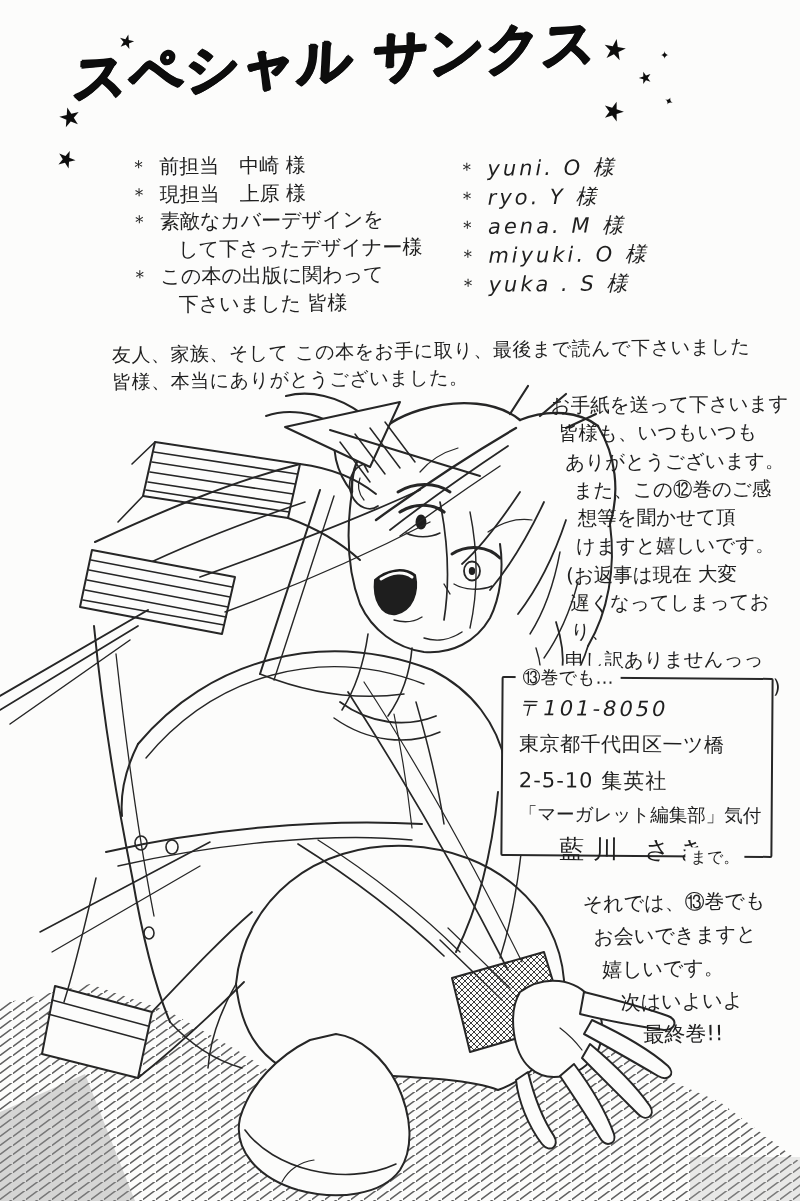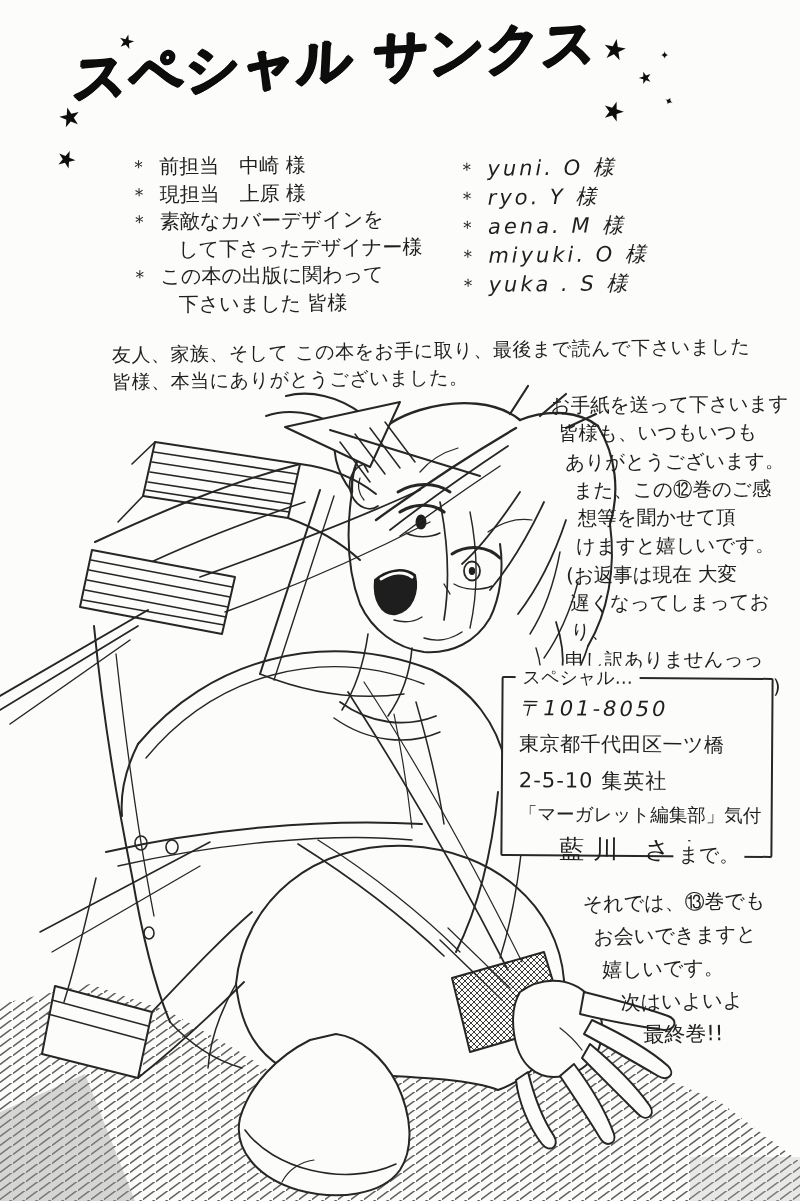--- a/index.html
+++ b/index.html
@@ -51,21 +51,21 @@
     left:501px;top:677px;width:272px;height:180px;background:#fcfcfb;
     border:2.4px solid #272727;border-radius:2px;transform:rotate(0.4deg);
     padding:16px 0 0 16px;box-sizing:border-box;z-index:3;
   }
   .ab-label{position:absolute;top:-13px;left:12px;background:#fcfcfb;padding:0 7px;font-size:18px;}
   .ab-postal{font-size:21px;font-style:italic;letter-spacing:3px;margin-bottom:8px;}
   .ab-l1{font-size:20px;margin-bottom:9px;letter-spacing:0.5px;}
   .ab-l2{font-size:21px;margin-bottom:7px;letter-spacing:1px;}
   .ab-l3{font-size:18.5px;margin-bottom:6px;}
   .ab-author{font-size:25px;letter-spacing:9px;text-align:center;margin-right:16px;}
-  .ab-suffix{position:absolute;right:26px;bottom:-13px;background:#fcfcfb;padding:0 5px;font-size:20px;}
+  .ab-suffix{position:absolute;right:26px;bottom:-13px;background:#fcfcfb;padding:0 5px;font-size:16px;}
   
   .closing{left:584px;top:886px;font-size:20px;line-height:33px;transform:rotate(-1.2deg);z-index:3;}
   .closing div:nth-child(2){margin-left:10px;}
   .closing div:nth-child(3){margin-left:18px;}
   .closing div:nth-child(4){margin-left:36px;}
   .closing div:nth-child(5){margin-left:58px;font-size:21px;}
   .txtblock{z-index:2;}
   .sketch{left:0;top:372px;z-index:1;}
 </style>
 </head>
@@ -300,21 +300,21 @@
     <div>また、この⑫巻のご感</div>
     <div>想等を聞かせて頂</div>
     <div>けますと嬉しいです。</div>
     <div>(お返事は現在 大変</div>
     <div>遅くなってしまっており、</div>
     <div>申し訳ありませんっっ</div>
     <div>気長にお待ち下さいっっ)</div>
   </div>
 
   <div class="abs address-box">
-    <div class="ab-label">スペシャル…</div>
+    <div class="ab-label">⑬巻でも…</div>
     <div class="ab-postal">〒101-8050</div>
     <div class="ab-l1">東京都千代田区一ツ橋</div>
     <div class="ab-l2">2-5-10 集英社</div>
     <div class="ab-l3">「マーガレット編集部」気付</div>
     <div class="ab-author">藍川 さき</div>
     <div class="ab-suffix">まで。</div>
   </div>
 
   <div class="abs closing">
     <div>それでは、⑬巻でも</div>

